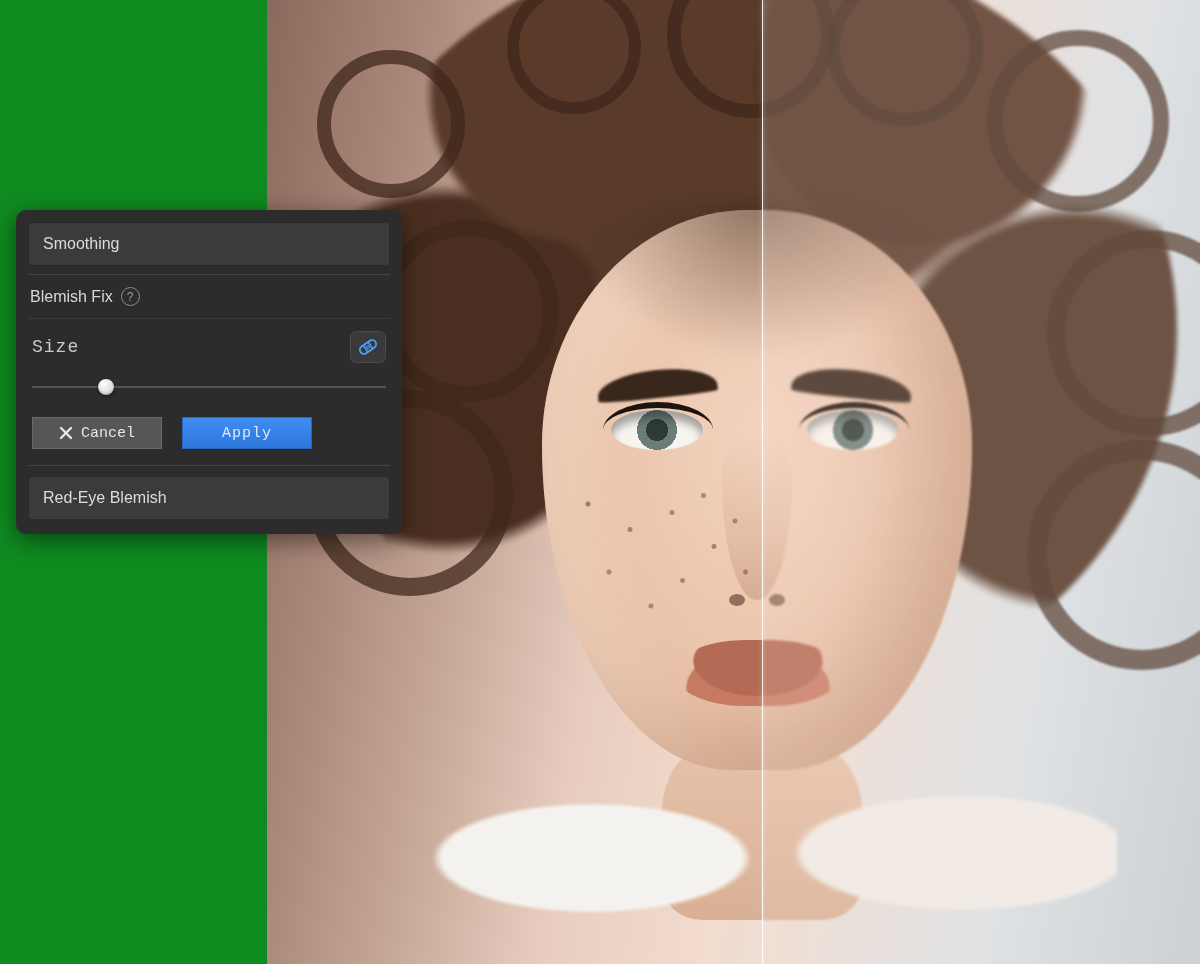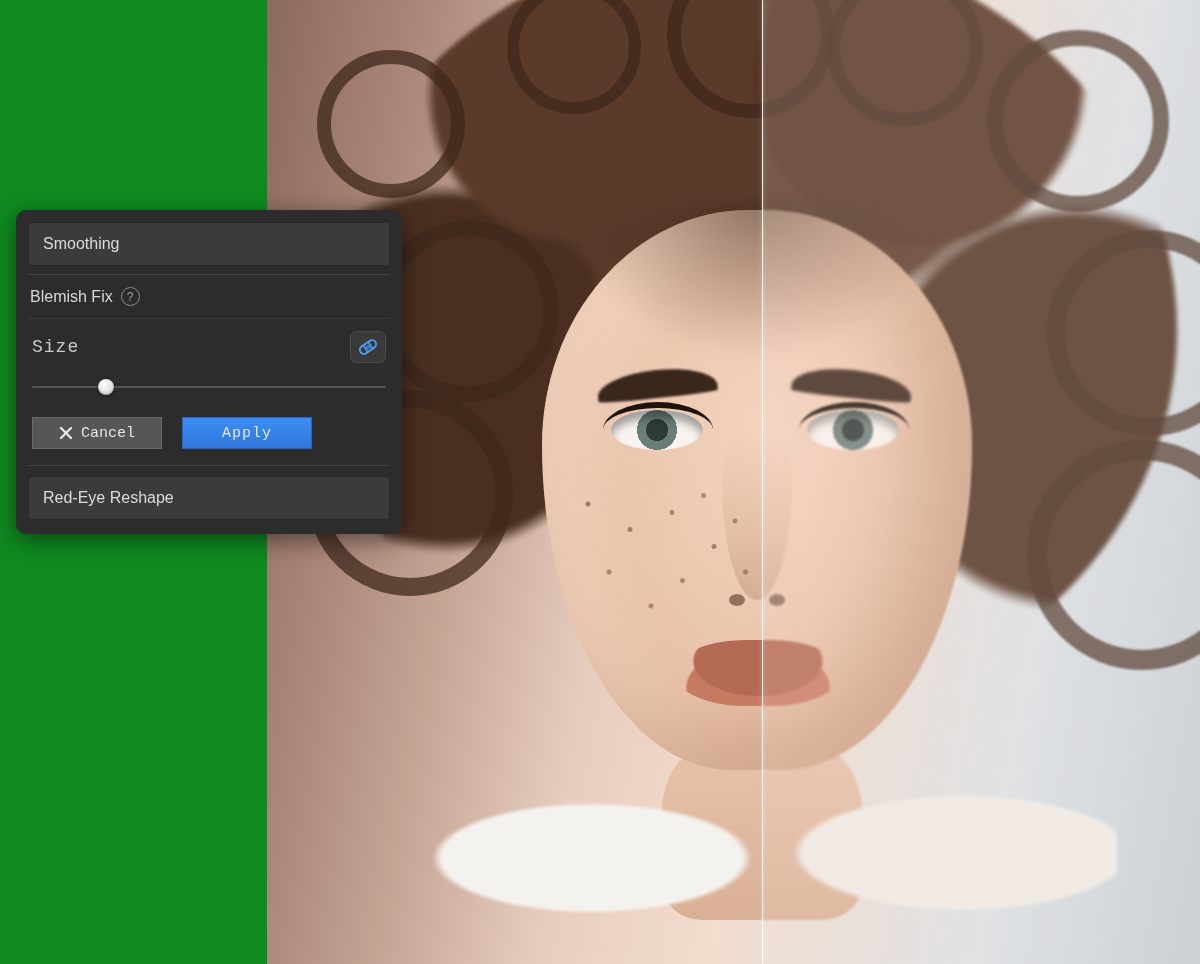--- a/index.html
+++ b/index.html
@@ -362,17 +362,17 @@
         </div>
         <div class="btn btn-apply">
           <span>Apply</span>
         </div>
       </div>
     </div>
 
 
 
     <div class="tool-item" style="margin-bottom:0">
-      <span>Red-Eye Reshape</span>
+      <span>Red-Eye Blemish</span>
     </div>
 
   </div>
 </div>
 
 </body></html>

